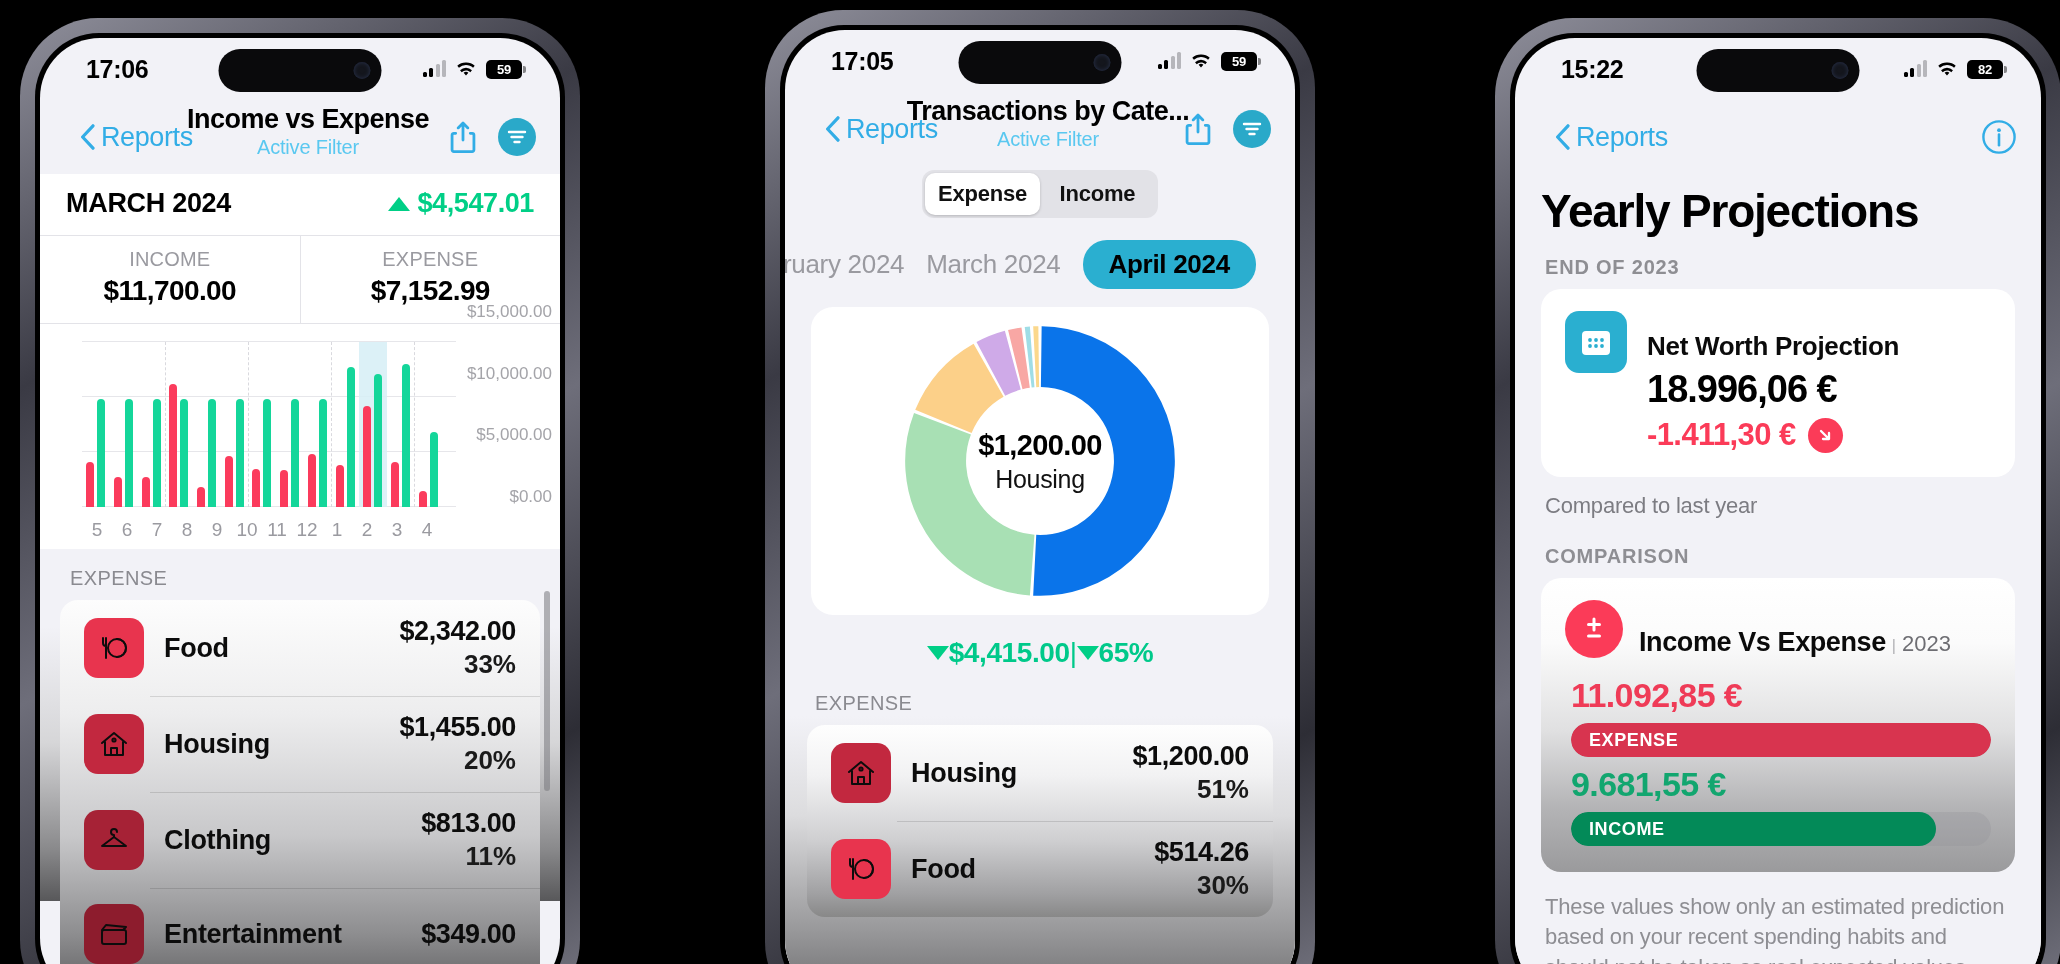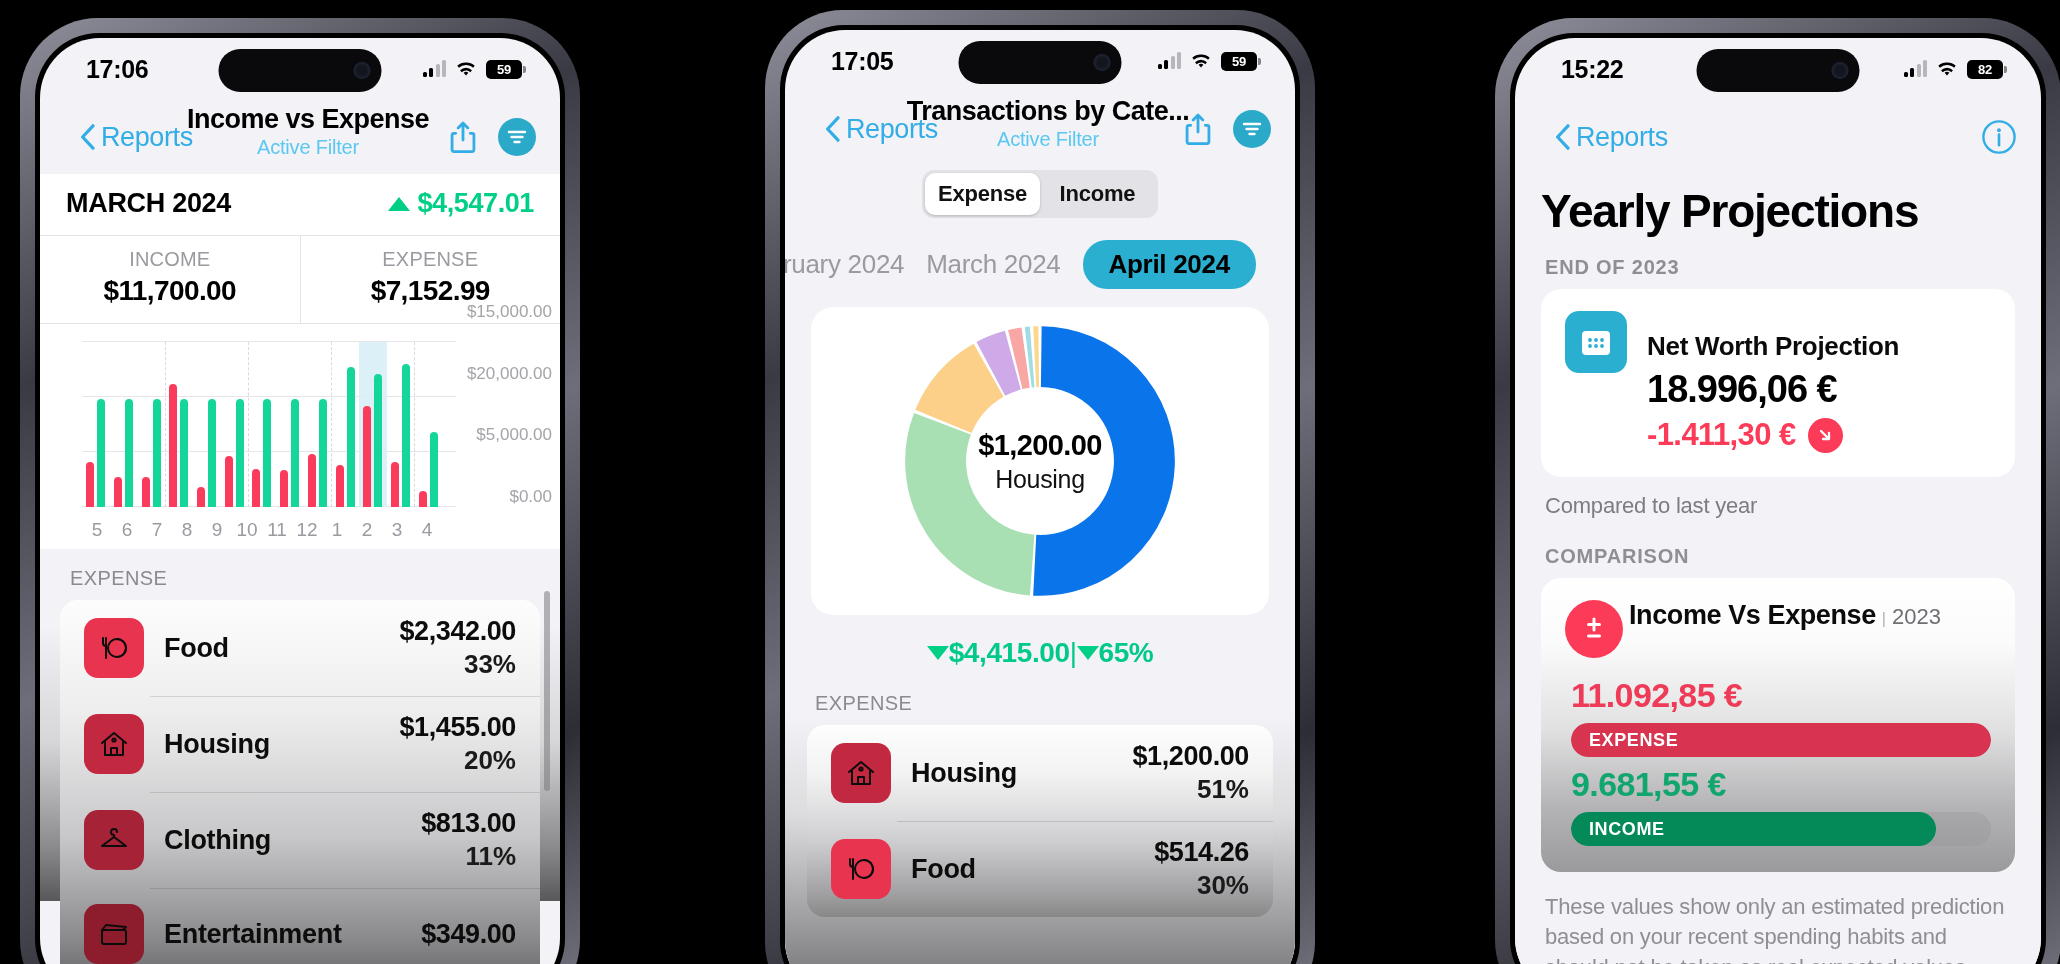--- a/index.html
+++ b/index.html
@@ -115,21 +115,21 @@
   .p3-row1 { display:flex; align-items:flex-start; gap:20px; }
   .cal-icon { width:62px; height:62px; border-radius:14px; background:#2aafd0; display:flex; align-items:center; justify-content:center; flex:0 0 auto; }
   .p3-nw-label { font-size:26px; font-weight:700; color:#0b0b0b; letter-spacing:-.3px;margin-top:20px; }
   .p3-nw-val { font-size:38px; font-weight:800; color:#000; letter-spacing:-1px; margin-top:6px; }
   .p3-nw-sub { display:flex; align-items:center; gap:12px; margin-top:6px; }
   .p3-nw-sub .v { font-size:31px; font-weight:700; color:#fb3b58; letter-spacing:-.6px; }
   .badge-dn { width:35px; height:35px; border-radius:50%; background:#fb3b58; display:flex; align-items:center; justify-content:center; }
   .p3-note { font-size:22px; color:#7c7c82; padding:16px 30px 26px; letter-spacing:-.2px; }
   .p3-card2-wrap { position:relative; }
   .p3-card2 { margin:0 26px; border-radius:20px; background:linear-gradient(#ffffff 0%,#fbfbfb 22%,#e0e0e1 52%,#b4b4b6 78%,#9a9a9c 100%); padding:22px 24px 26px; }
-  .p3-r2top { display:flex; align-items:flex-start; gap:6px; }
+  .p3-r2top { display:flex; align-items:flex-end; gap:16px; }
   .pm-icon { width:58px; height:58px; border-radius:50%; background:#fb3b58; display:flex; align-items:center; justify-content:center; flex:0 0 auto; }
   .p3-ive { font-size:27px; font-weight:700; color:#0b0b0b; letter-spacing:-.4px; }
   .p3-year { font-size:22px; color:#6e6e73; }
   .p3-pipe { color:#b0b0b4; margin:0 6px; }
   .p3-val-exp { font-size:34px; font-weight:700; color:#ef3b57; letter-spacing:-.6px; margin:18px 0 8px 6px; }
   .p3-val-inc { font-size:34px; font-weight:700; color:#12a66f; letter-spacing:-.6px; margin:8px 0 8px 6px; }
   .track { height:34px; border-radius:17px; background:rgba(150,150,155,.35); margin-left:6px; position:relative; overflow:hidden; }
   .fill { position:absolute; left:0; top:0; bottom:0; border-radius:17px; display:flex; align-items:center; padding-left:18px; }
   .fill.exp { background:#d8344f; }
   .fill.inc { background:#038a58; }
@@ -272,21 +272,21 @@
                 <div class="gridline" style="bottom: 100%;"></div>
                 <div class="vline" style="left: 23.0769%;"></div>
                 <div class="vline" style="left: 46.1538%;"></div>
                 <div class="vline" style="left: 69.2308%;"></div>
                 <div class="vline" style="left: 92.3077%;"></div>
                 <div class="hilite" style="left: 76.9231%; width: 7.69231%;"></div>
               </div>
         <div class="ylabels" id="ylabels">
                 <div class="ylab" style="bottom: 0%;">$0.00</div>
                 <div class="ylab" style="bottom: 33.3333%;">$5,000.00</div>
-                <div class="ylab" style="bottom: 66.6667%;">$20,000.00</div>
+                <div class="ylab" style="bottom: 66.6667%;">$10,000.00</div>
                 <div class="ylab" style="bottom: 100%;">$15,000.00</div>
               </div>
         <div class="xlabels" id="xlabels">
                 <div class="xlab">5</div>
                 <div class="xlab">6</div>
                 <div class="xlab">7</div>
                 <div class="xlab">8</div>
                 <div class="xlab">9</div>
                 <div class="xlab">10</div>
                 <div class="xlab">11</div>

